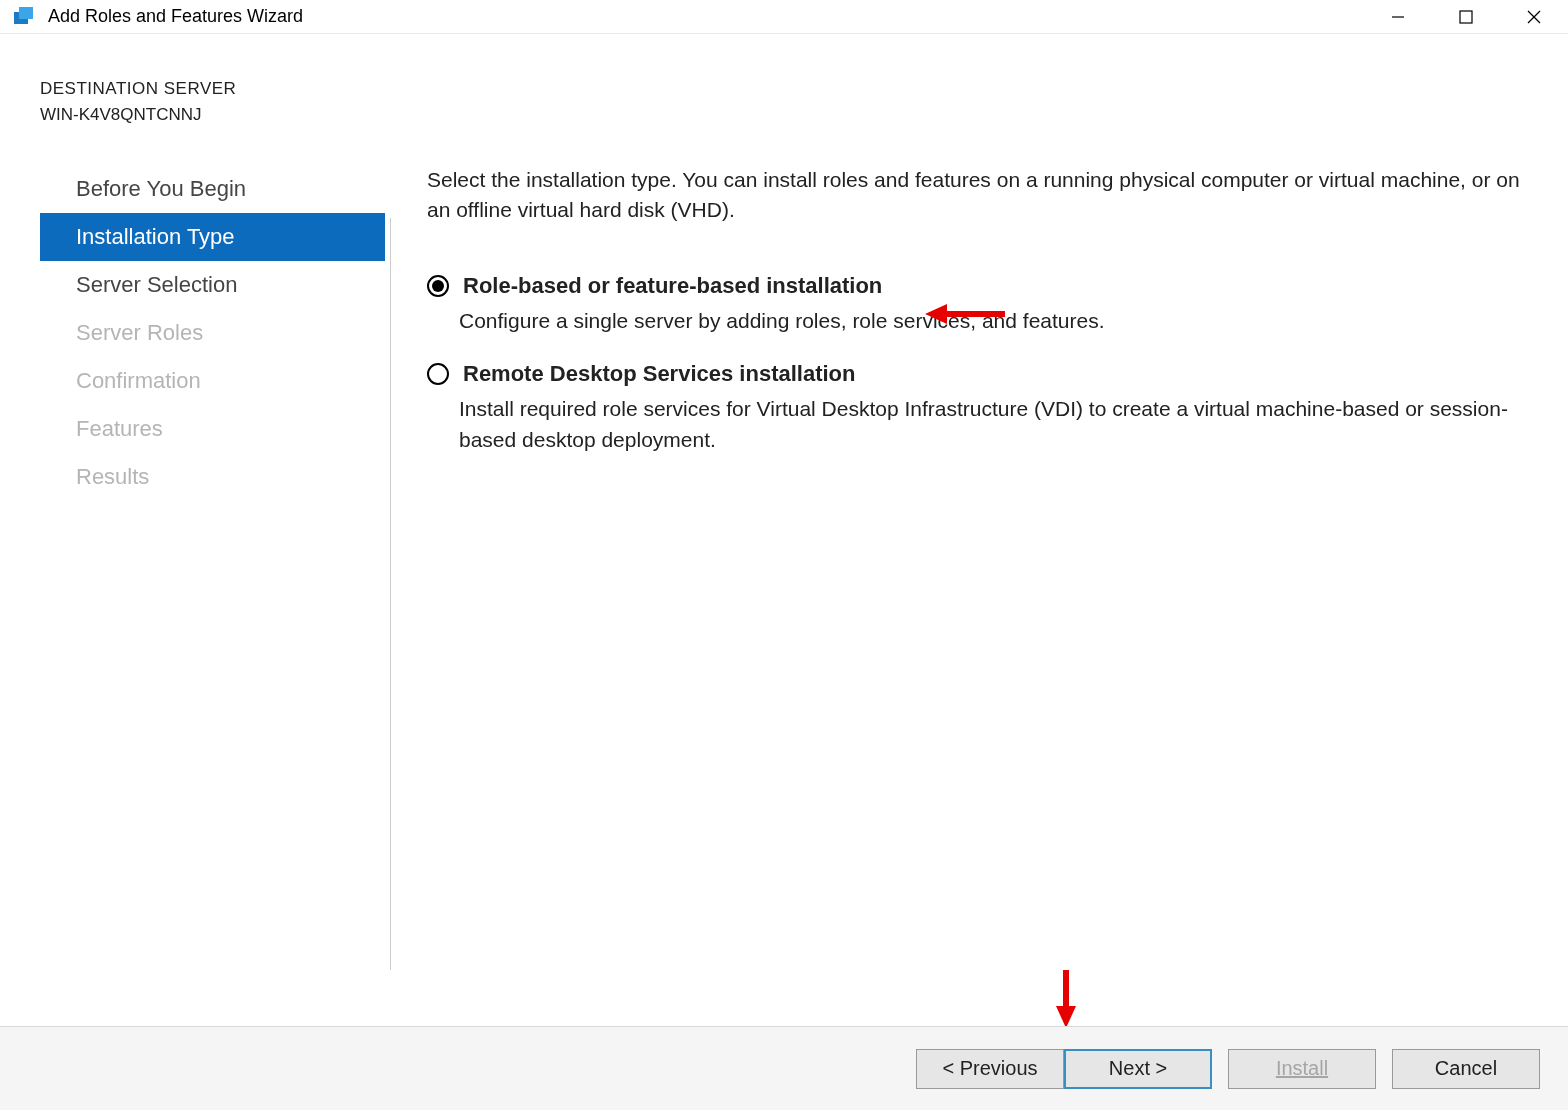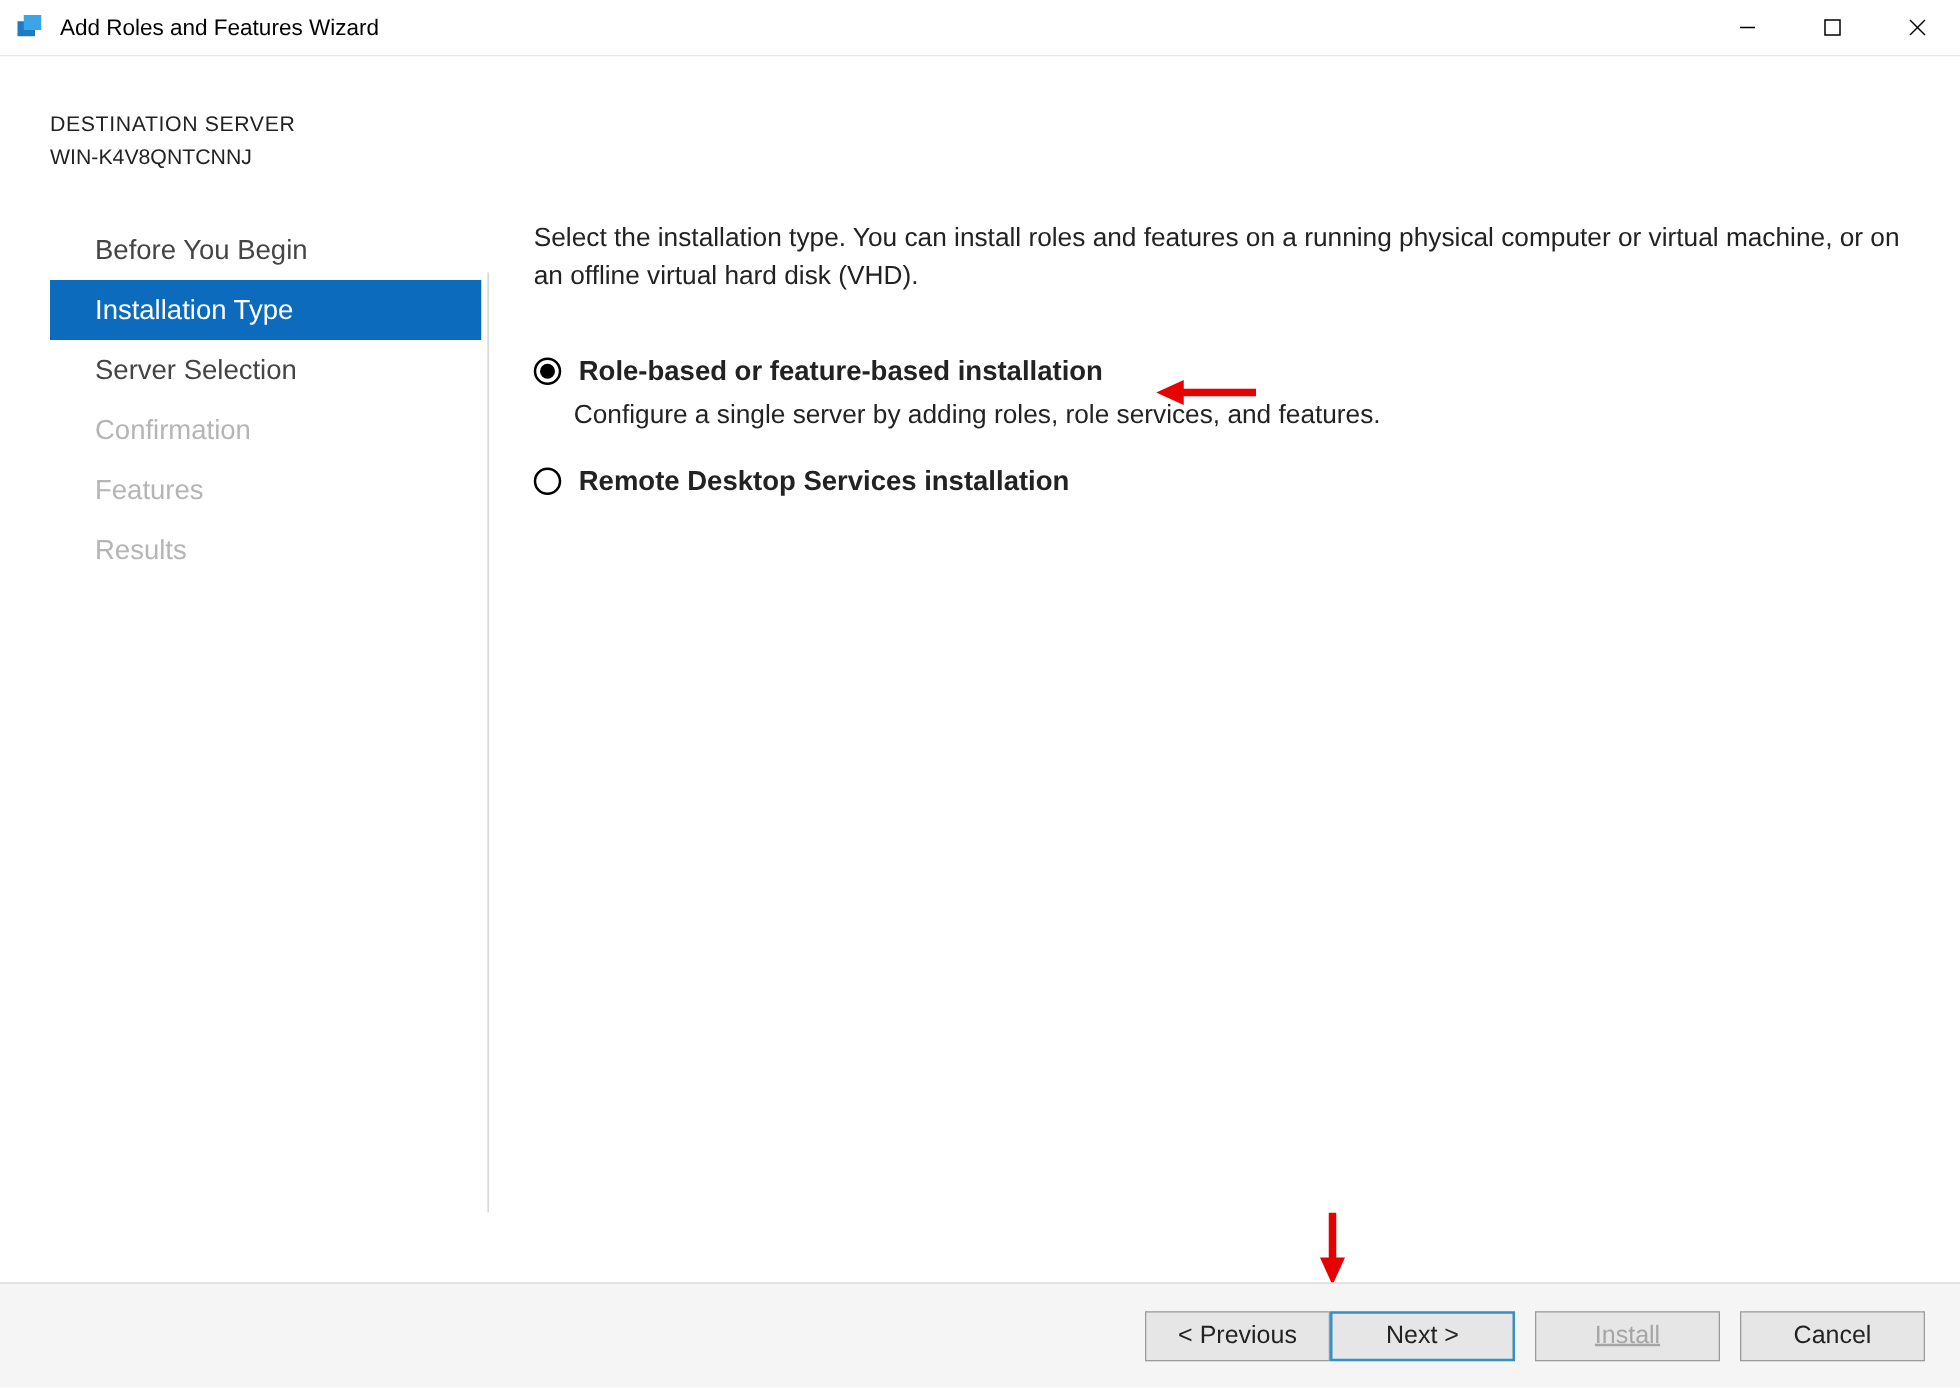--- a/index.html
+++ b/index.html
@@ -9,21 +9,21 @@
       font-family: "Segoe UI", Tahoma, Geneva, Verdana, sans-serif;
     }
     body {
       background: #ffffff;
       width: 1568px;
       height: 1110px;
       overflow: hidden;
       position: relative;
     }
     .titlebar {
-      height: 45px;
+      height: 34px;
       display: flex;
       align-items: center;
       justify-content: space-between;
       padding: 0 0 0 12px;
       border-bottom: 1px solid #e8e8e8;
     }
     .titlebar-left {
       display: flex;
       align-items: center;
       gap: 10px;
@@ -248,20 +248,23 @@
     <div class="sidebar-item">
       <span>Before You Begin</span>
     </div>
     <div class="sidebar-item active">
       <span>Installation Type</span>
     </div>
     <div class="sidebar-item">
       <span>Server Selection</span>
     </div>
     <div class="sidebar-item disabled">
+      <span>Server Roles</span>
+    </div>
+    <div class="sidebar-item disabled">
       <span>Confirmation</span>
     </div>
     <div class="sidebar-item disabled">
       <span>Features</span>
     </div>
     <div class="sidebar-item disabled">
       <span>Results</span>
     </div>
   </div>
 
@@ -278,20 +281,21 @@
         <span class="option-title">Role-based or feature-based installation</span>
       </div>
       <div class="option-desc">Configure a single server by adding roles, role services, and features.</div>
     </div>
 
     <div class="option-block">
       <div class="option-header">
         <span class="radio"></span>
         <span class="option-title">Remote Desktop Services installation</span>
       </div>
+      <div class="option-desc">Install required role services for Virtual Desktop Infrastructure (VDI) to create a virtual machine-based or session-based desktop deployment.</div>
     </div>
   </div>
 </div>
 
 <div class="arrow-right">
   <svg width="80" height="28" viewBox="0 0 80 28">
     <line x1="80" y1="14" x2="18" y2="14" stroke="#e60000" stroke-width="6"></line>
     <polygon points="0,14 22,4 22,24" fill="#e60000"></polygon>
   </svg>
 </div>

